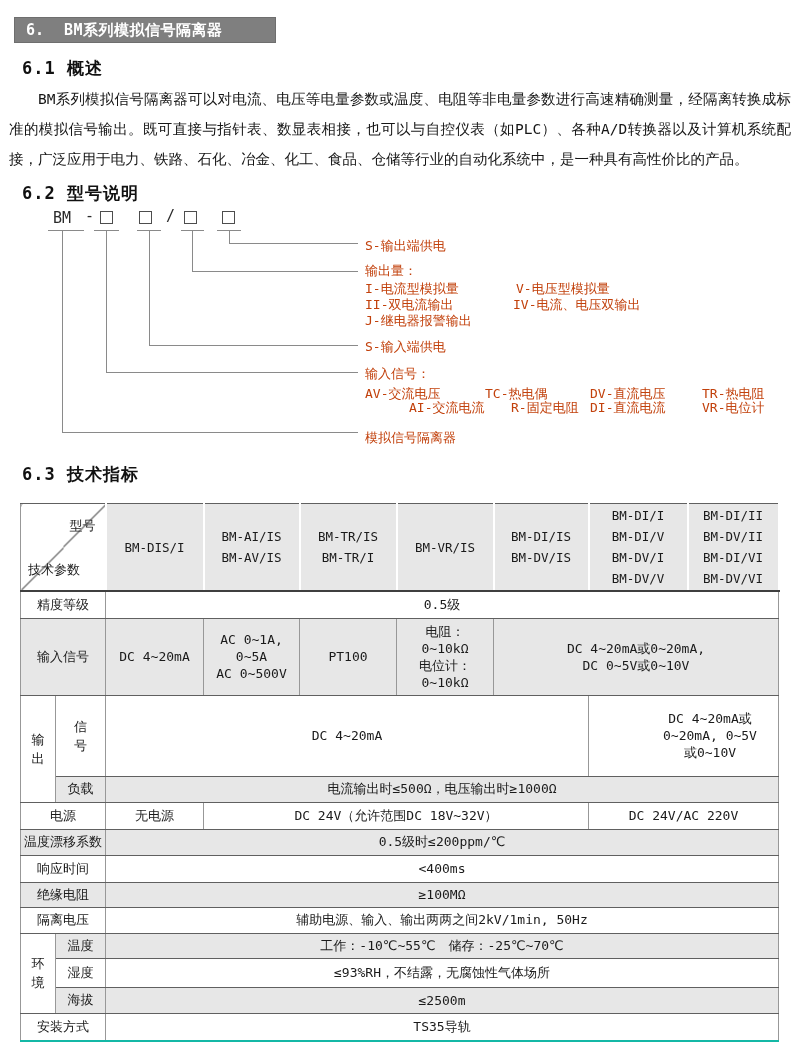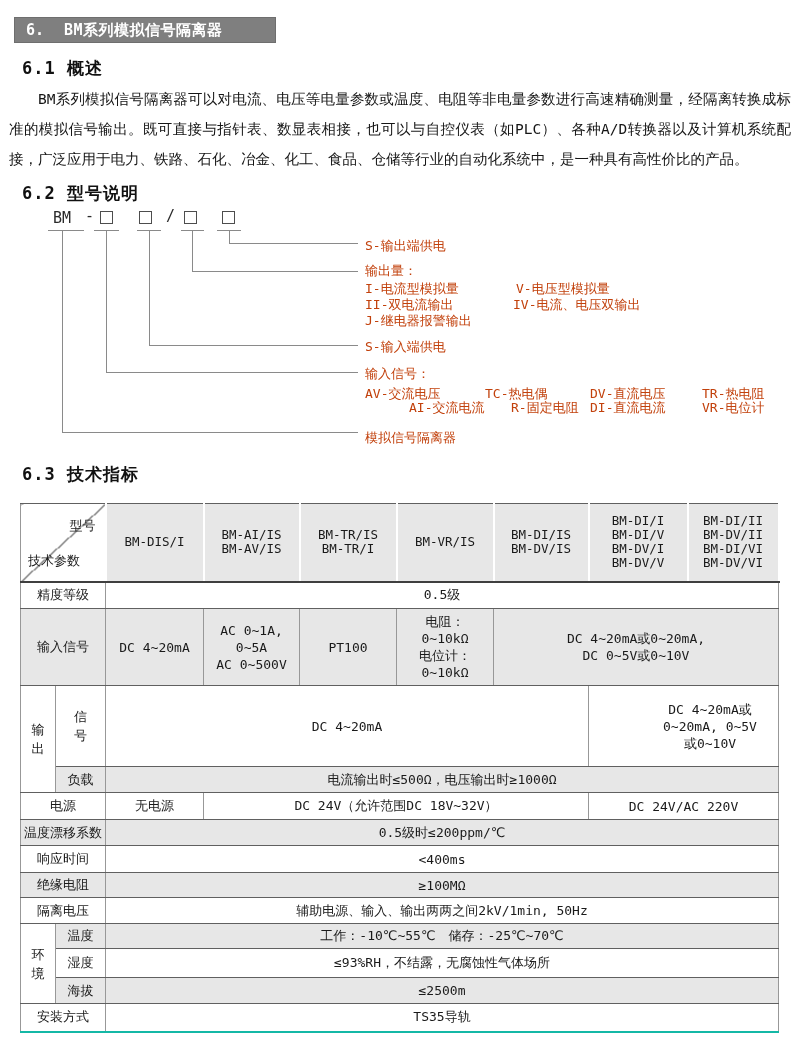--- a/index.html
+++ b/index.html
@@ -41,21 +41,21 @@
   .spec-table tr.shade td { background:#e7e7e7; }
   .spec-table td.bg-white { background:#ffffff !important; }
   .corner {
     position:relative; background:#ffffff;
     background-image:linear-gradient(to bottom right, transparent calc(50% - 0.7px), #7a7a7a calc(50% - 0.7px), #7a7a7a calc(50% + 0.7px), transparent calc(50% + 0.7px));
   }
   .corner .c-top { position:absolute; top:13px; right:9px; font-size:13px; }
   .corner .c-bot { position:absolute; bottom:11px; left:7px; font-size:13px; }
   .model-cell {
     background:#e7e7e7; border-left:2px solid #ffffff !important; border-right:2px solid #ffffff !important;
-    border-bottom:2px solid #3f3f3f !important; font-size:12.5px; line-height:14px; white-space:pre-line;
+    border-bottom:2px solid #3f3f3f !important; font-size:12.5px; line-height:21px; white-space:pre-line;
   }
   .hdr-row td { border-bottom:2px solid #3f3f3f; }
   .spec-table tr:last-child td { border-bottom:2px solid #14b8a6; }
   .ml { white-space:pre-line; line-height:17px; }
   .vert span { display:inline-block; width:1.05em; line-height:19px; word-break:break-all; }
   .cell-left { text-align:center; padding-left:55px !important; }
 </style>
 </head>
 <body>
 

